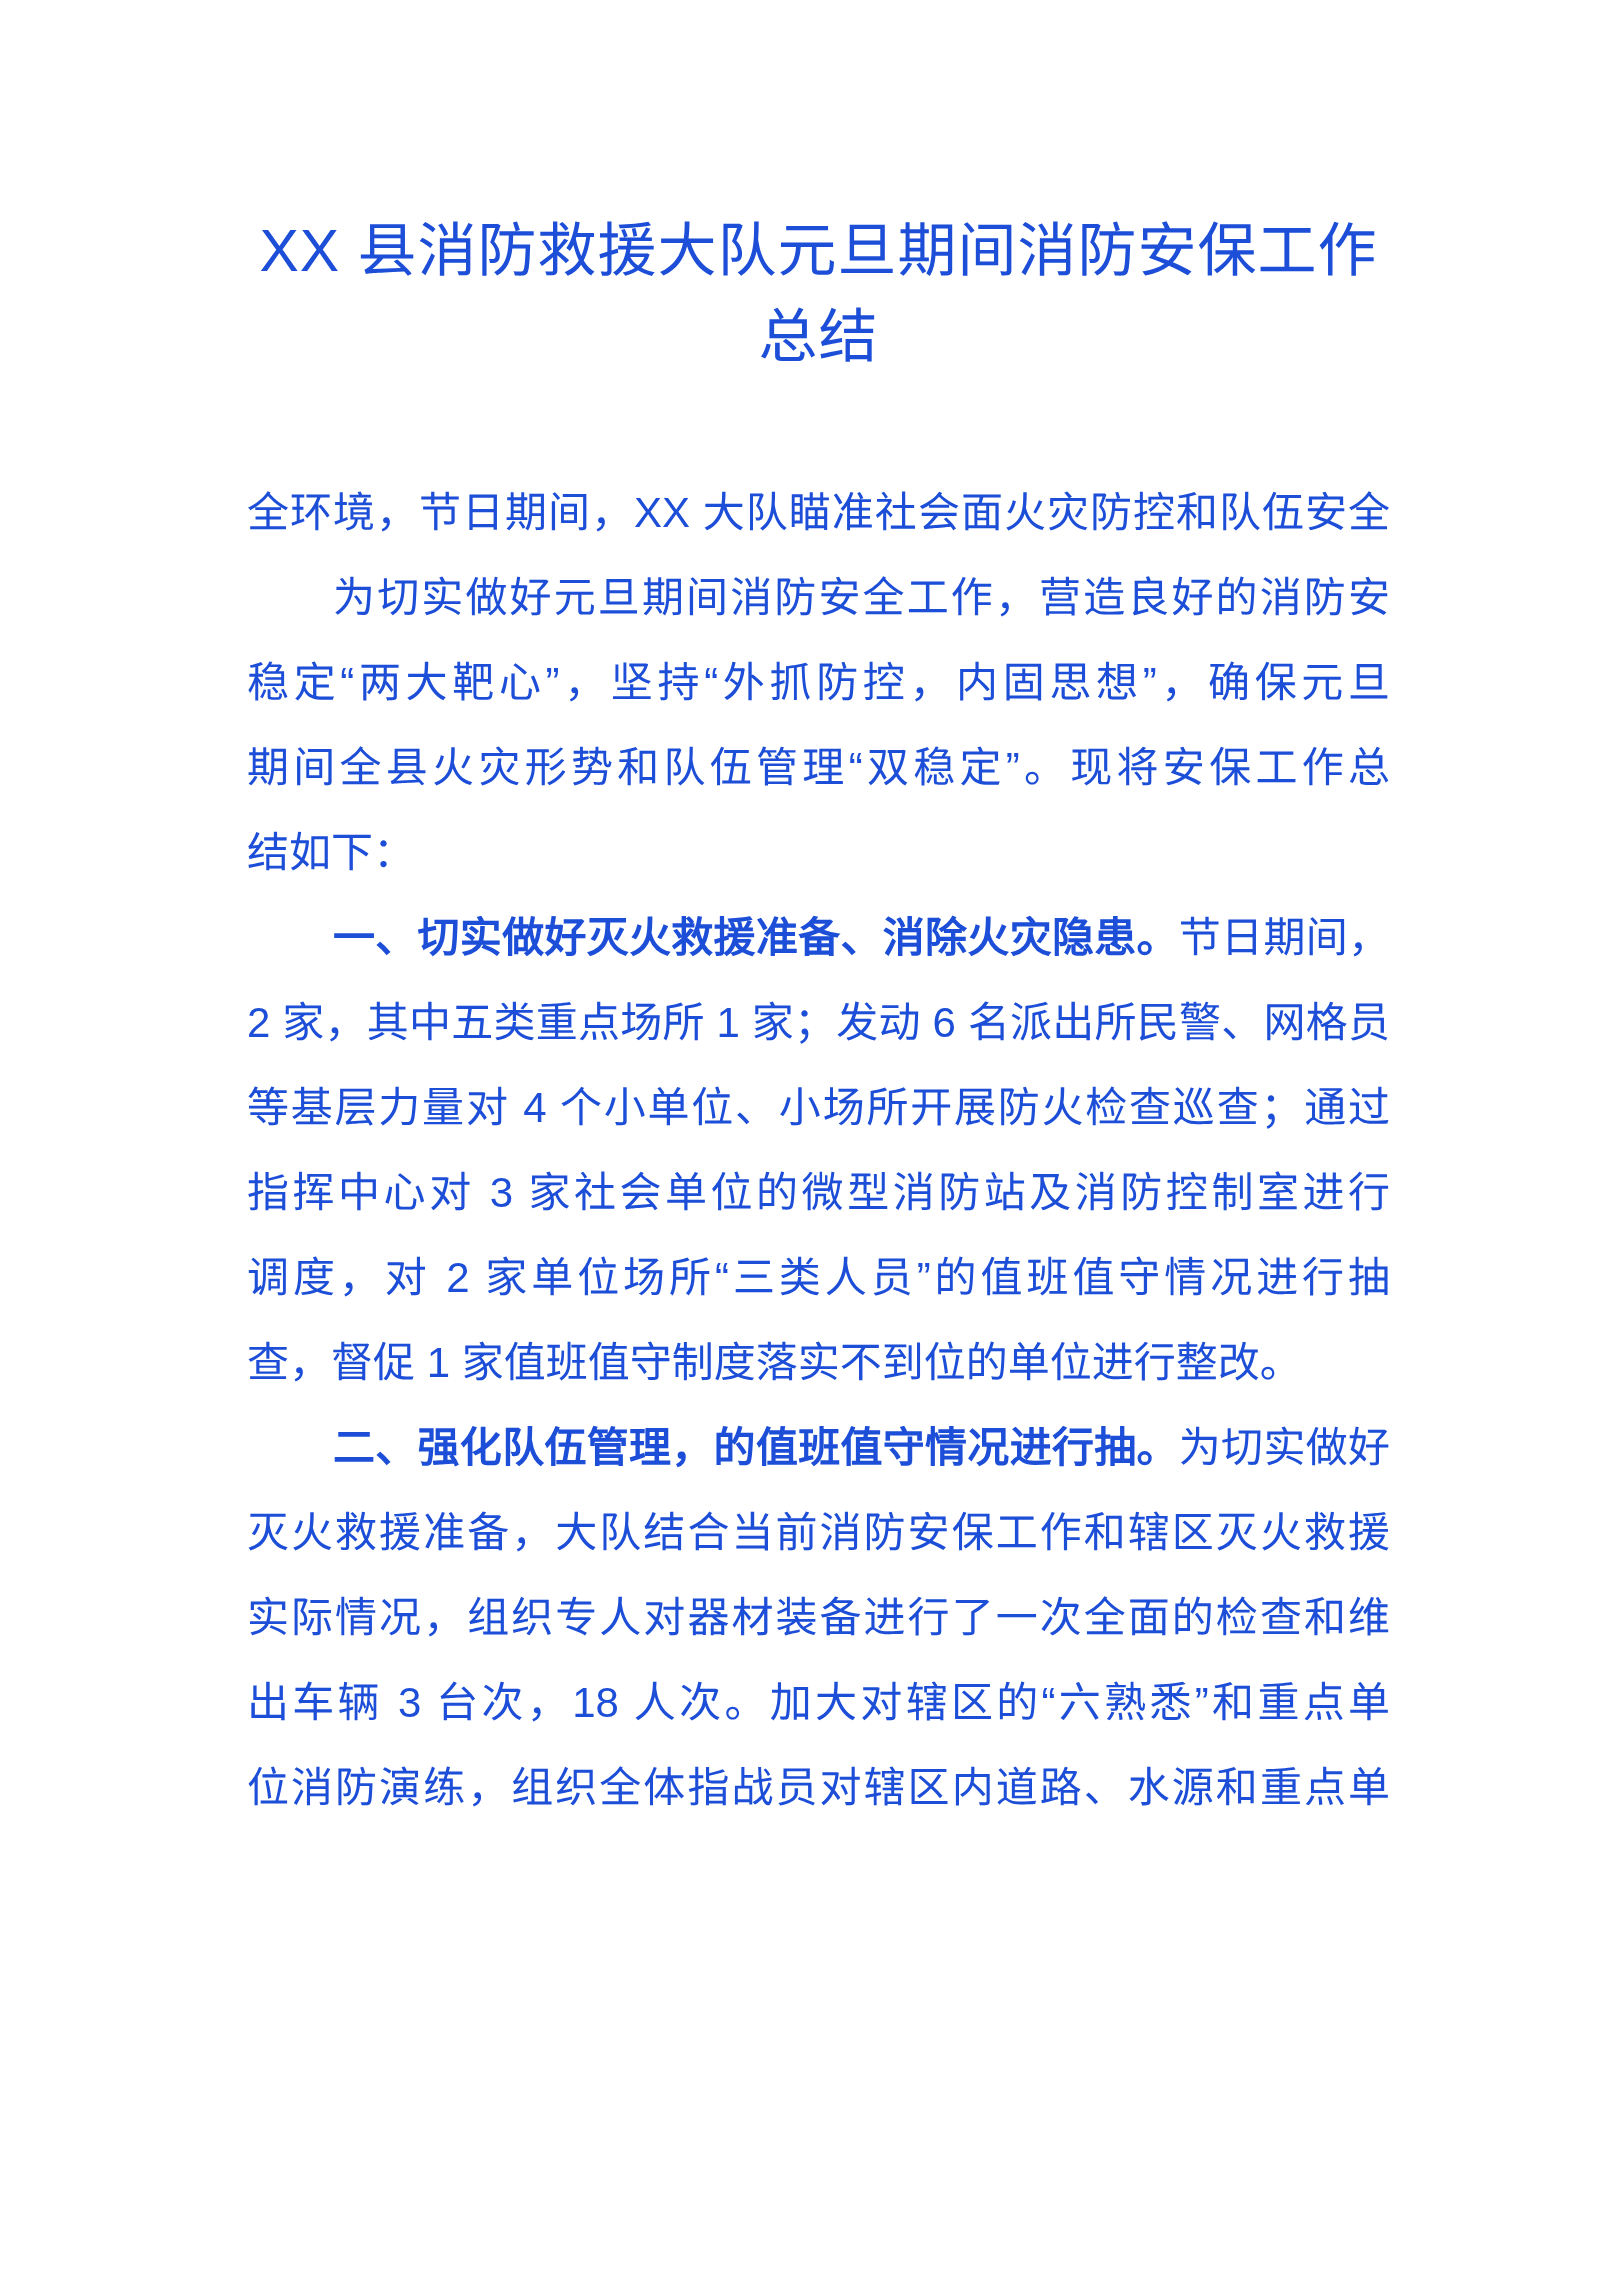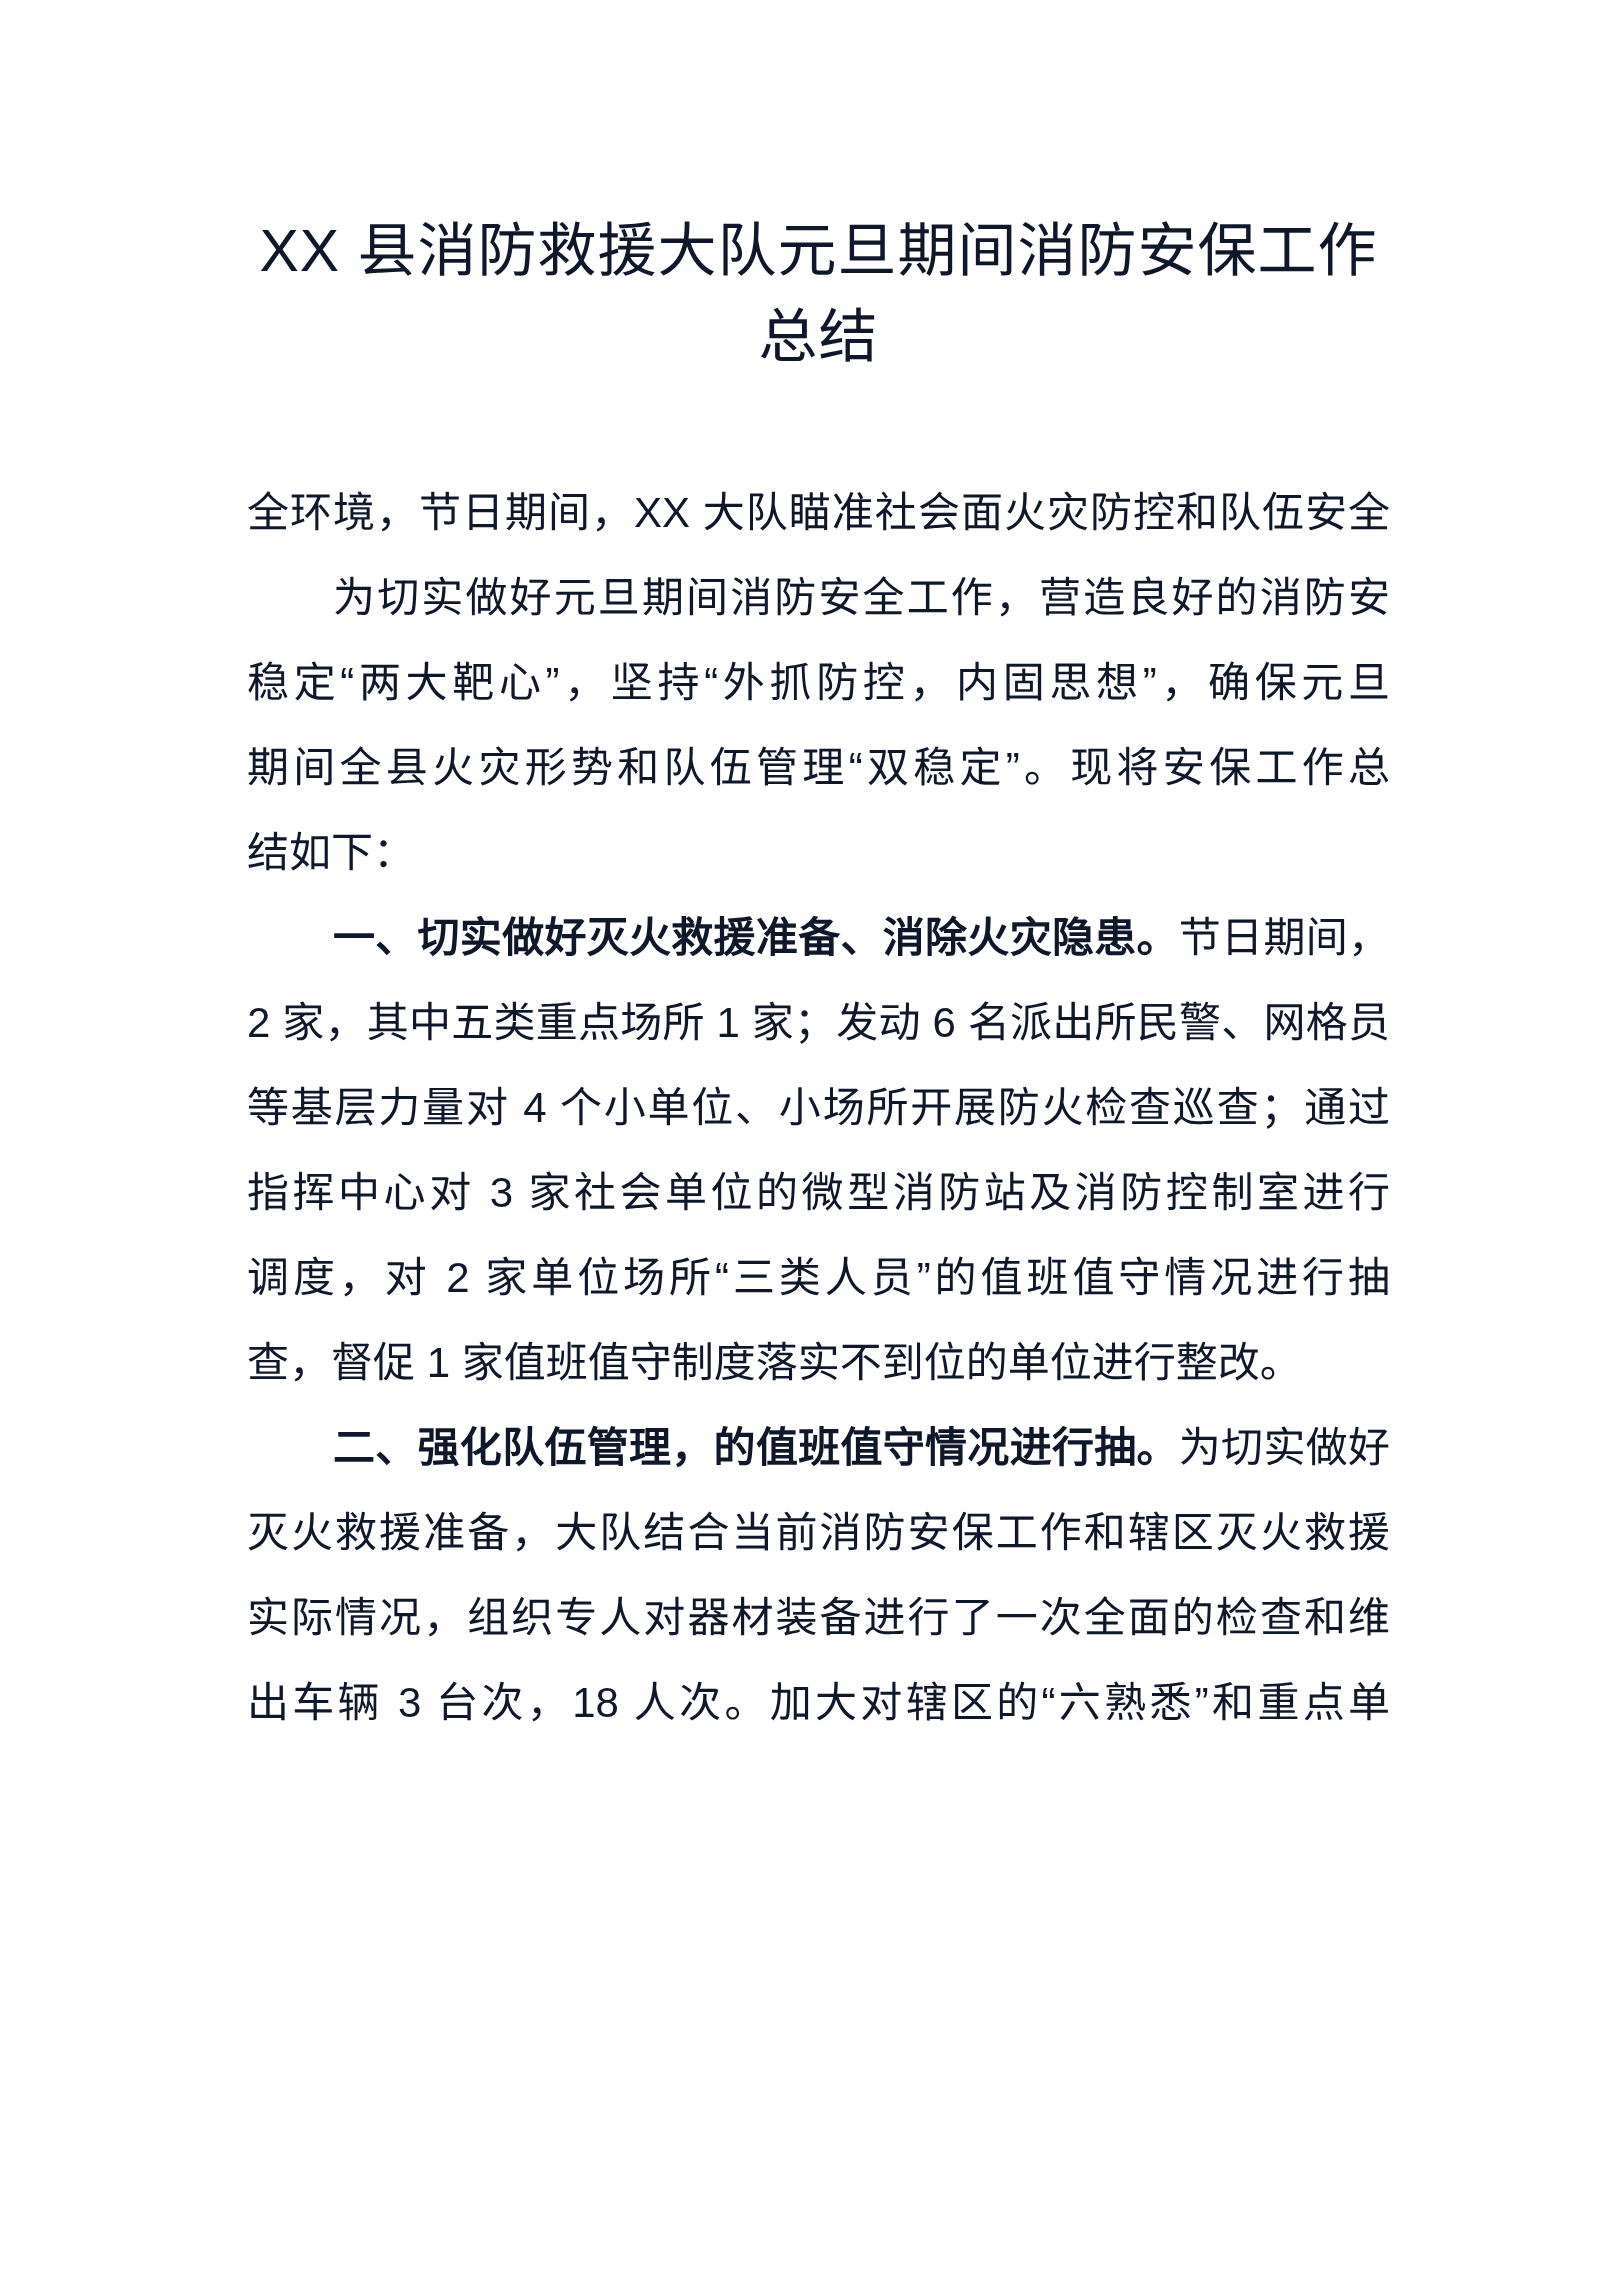--- a/index.html
+++ b/index.html
@@ -5,21 +5,21 @@
   html, body {
     margin: 0;
     padding: 0;
     background: #ffffff;
   }
   .page {
     position: relative;
     width: 1621px;
     height: 2293px;
     background: #ffffff;
-    color: #0f172a;
+    color: #1d4ed8;
     font-family: "Liberation Sans", "DejaVu Sans", sans-serif;
     box-sizing: border-box;
     padding: 208px 231px 0 247px;
     overflow: hidden;
   }
   .doc-title {
     margin: 0 0 90px 0;
     font-size: 59px;
     font-weight: 400;
     line-height: 86px;
@@ -76,16 +76,17 @@
         <div class="body-line"><span class="">等基层力量对 4 个小单位、小场所开展防火检查巡查；通过</span></div>
         <div class="body-line"><span class="">指挥中心对 3 家社会单位的微型消防站及消防控制室进行</span></div>
         <div class="body-line"><span class="">调度，对 2 家单位场所“三类人员”的值班值守情况进行抽</span></div>
         <div class="body-line no-justify"><span class="">查，督促 1 家值班值守制度落实不到位的单位进行整改。</span></div>
       </div>
       <div>
         <div class="body-line indent"><span class="bold">二、强化队伍管理，的值班值守情况进行抽。</span><span class="">为切实做好</span></div>
         <div class="body-line"><span class="">灭火救援准备，大队结合当前消防安保工作和辖区灭火救援</span></div>
         <div class="body-line"><span class="">实际情况，组织专人对器材装备进行了一次全面的检查和维</span></div>
         <div class="body-line"><span class="">出车辆 3 台次，18 人次。加大对辖区的“六熟悉”和重点单</span></div>
+        <div class="body-line"><span class="">位消防演练，组织全体指战员对辖区内道路、水源和重点单</span></div>
       </div>
     </div>
 </div>
 
 
 </body></html>

